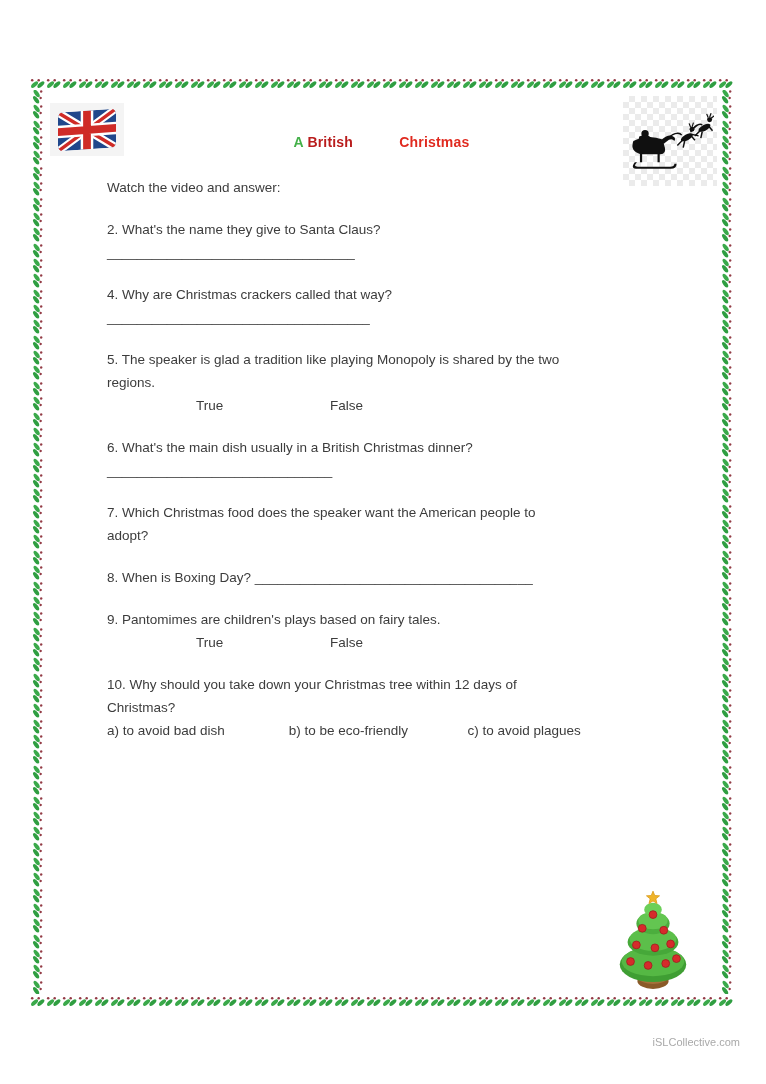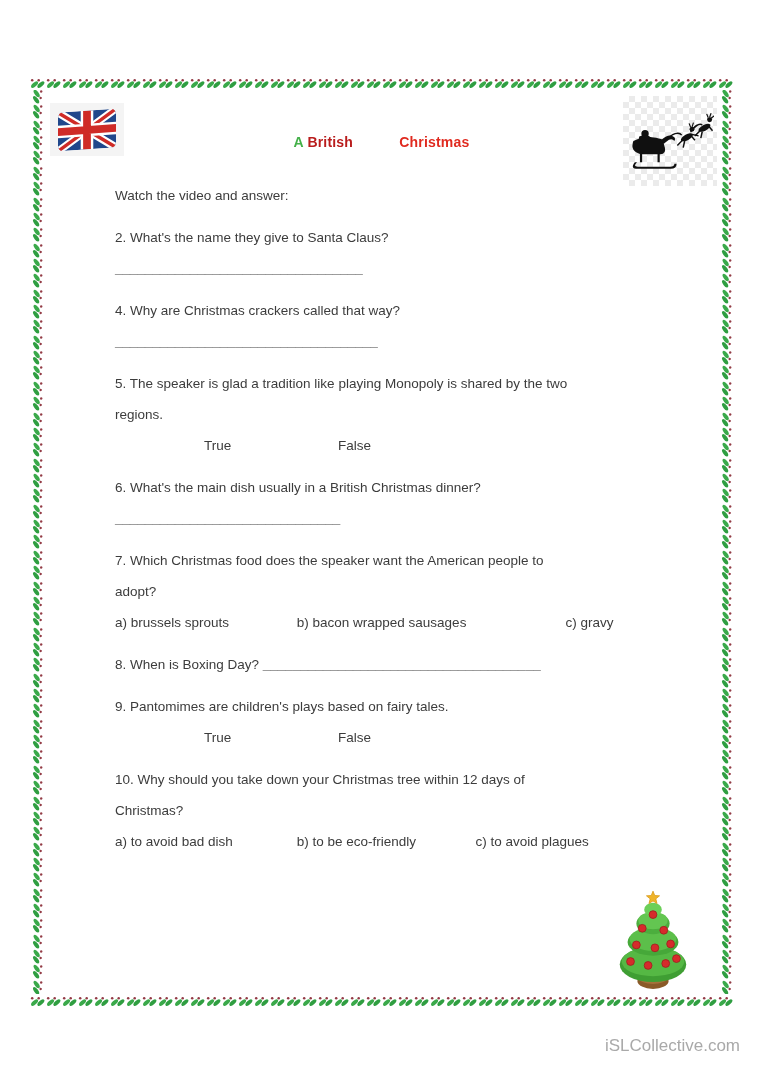--- a/index.html
+++ b/index.html
@@ -23,27 +23,27 @@
   .t1{color:#43b049;}
   .t2{color:#b91c1c;}
   .t3{color:#e02a1f;margin-left:42px;}
   .sleigh-box{
     position:absolute;right:16px;top:20px;width:94px;height:90px;
     background:repeating-conic-gradient(#ebebeb 0% 25%, #ffffff 0% 50%) 0 0 / 12px 12px;
     display:flex;align-items:center;justify-content:center;
   }
   
   .content{position:absolute;left:77px;top:100px;width:600px;font-size:13.5px;line-height:23px;}
-  .content p{margin:8px;}
+  .content p{margin:0;}
   .q{margin-top:19px;}
   .opts span{display:inline-block;vertical-align:top;}
   .tf .tf1{display:inline-block;margin-left:89px;width:134px;}
-  .blank{letter-spacing:0;font-weight:bold;}
+  .blank{letter-spacing:0;}
   .tree{position:absolute;right:36px;bottom:16px;width:88px;height:102px;}
-  .watermark{position:absolute;right:26px;top:1036px;font-size:17px;color:#a9a9a9;}
+  .watermark{position:absolute;right:26px;top:1036px;font-size:11px;color:#a9a9a9;}
 </style>
 </head>
 <body>
 
 <div class="sheet">
 
   <div class="holly-h holly-top">
       <svg width="15" height="13" viewBox="0 0 15 13">
         <ellipse cx="4.6" cy="7.6" rx="4.3" ry="2" transform="rotate(-42 4.6 7.6)" fill="#3aa94a"></ellipse>
         <ellipse cx="10.9" cy="7.6" rx="4.3" ry="2" transform="rotate(-42 10.9 7.6)" fill="#2f9e41"></ellipse>
@@ -1364,25 +1364,20 @@
     </div>
 
     <div class="q">
       <p>6. What's the main dish usually in a British Christmas dinner?</p>
       <p class="blank">______________________________</p>
     </div>
 
     <div class="q">
       <p>7. Which Christmas food does the speaker want the American people to</p>
       <p>adopt?</p>
-      <p class="opts">
-        <span style="width:178px">a) brussels sprouts</span>
-        <span style="width:265px">b) bacon wrapped sausages</span>
-        <span>c) gravy</span>
-      </p>
     </div>
 
     <div class="q">
       <p><span>8. When is Boxing Day?</span> <span class="blank">_____________________________________</span></p>
     </div>
 
     <div class="q">
       <p>9. Pantomimes are children's plays based on fairy tales.</p>
       <p class="tf">
         <span class="tf1">True</span><span>False</span>

